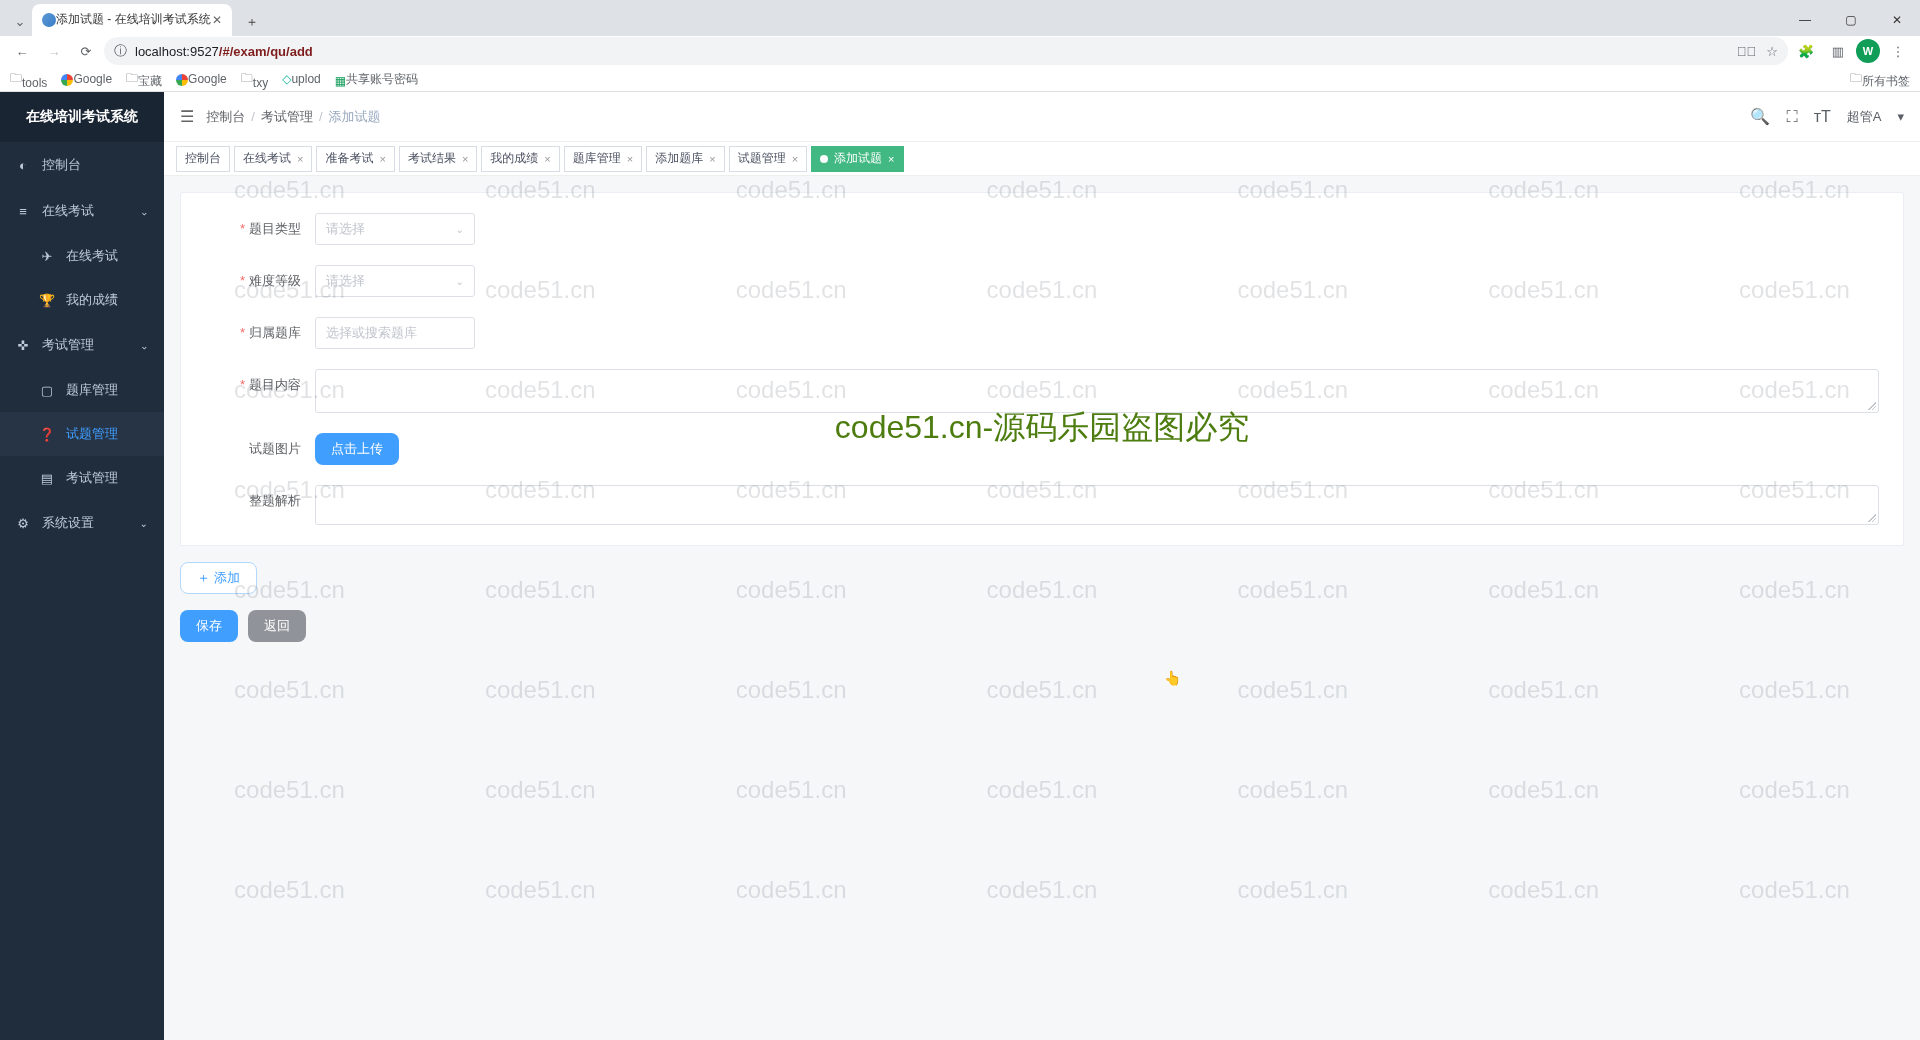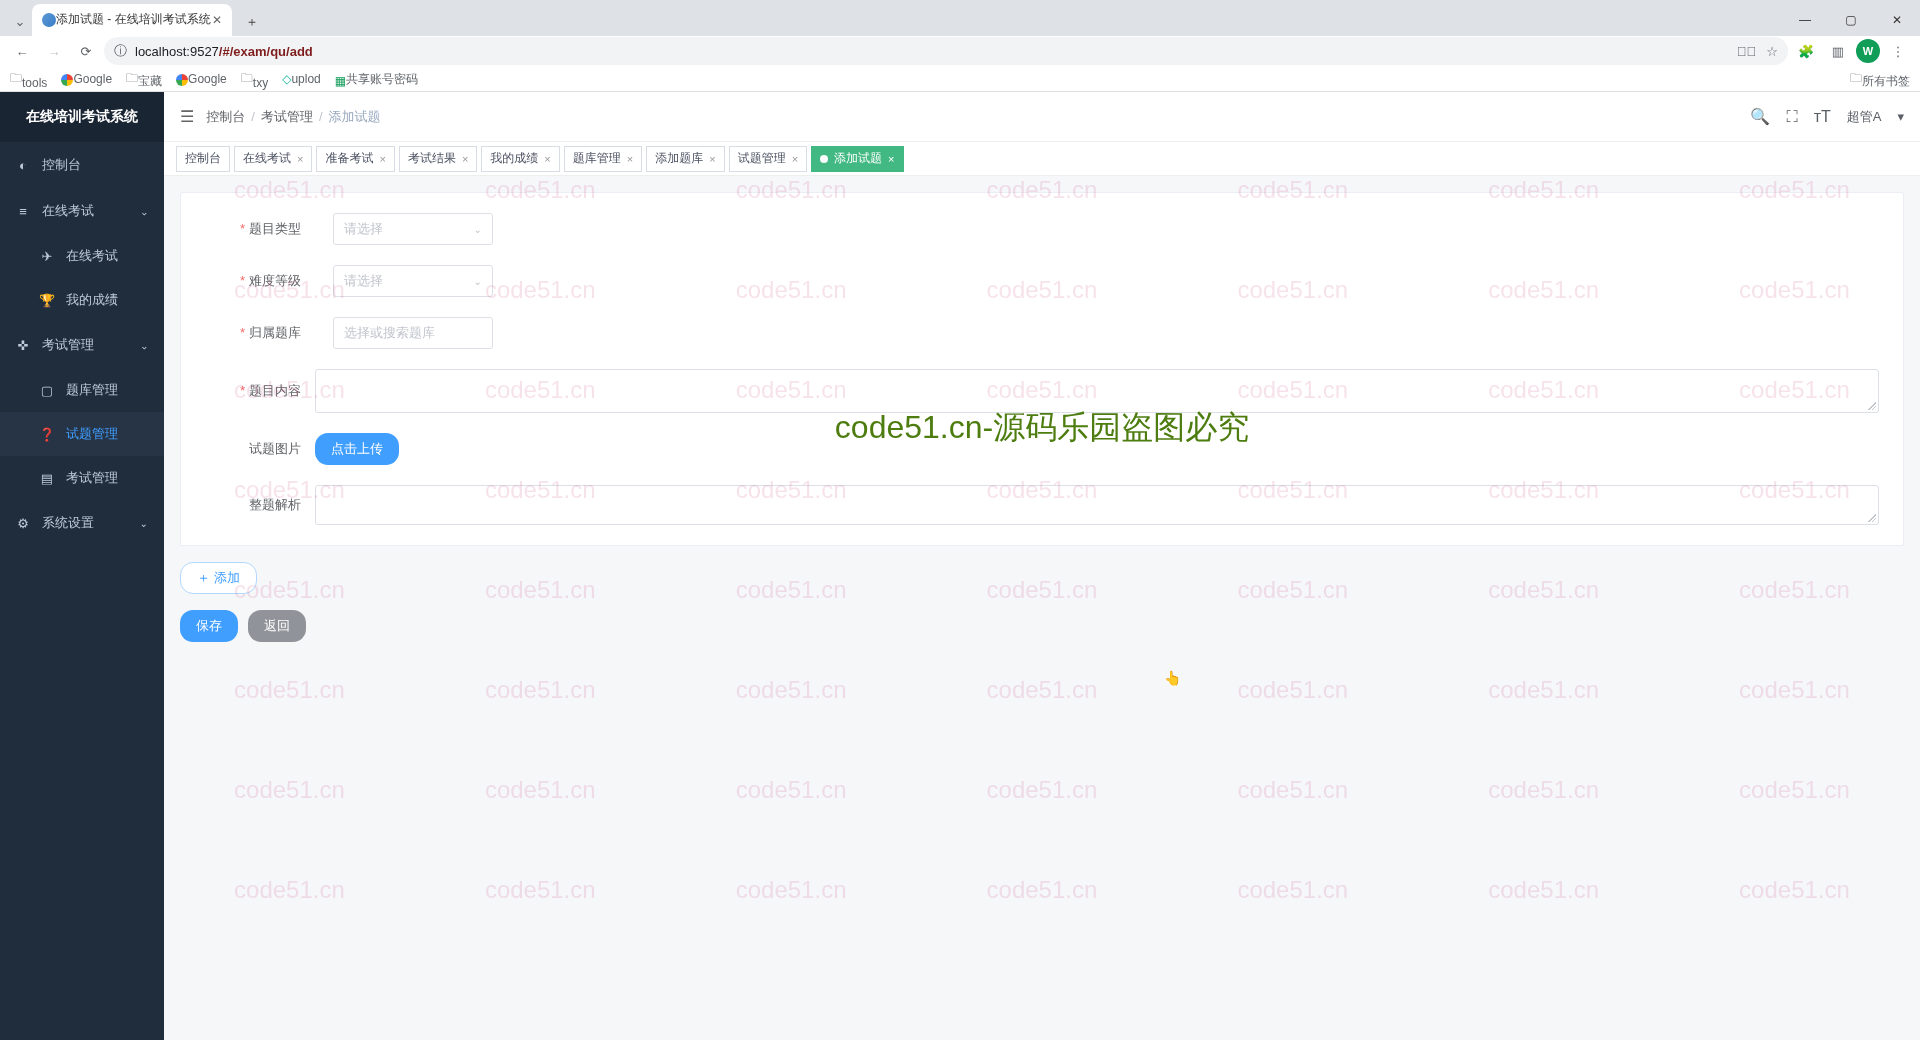--- a/index.html
+++ b/index.html
@@ -45,41 +45,41 @@
 .tb-icon { font-size:16px; }
 .user-drop { display:flex; align-items:center; gap:16px; font-size:13px; }
 .tags-row { height:34px; border-bottom:1px solid #eee; display:flex; align-items:center; padding:0 12px; gap:4px; }
 .tag { height:26px; border:1px solid #d8dce5; padding:0 8px; display:flex; align-items:center; gap:6px; font-size:12px; color:#495060; background:#fff; cursor:pointer; }
 .tag .tag-x { color:#999; font-size:11px; }
 .tag.active { background:#42b983; border-color:#42b983; color:#fff; }
 .tag.active::before { content:""; width:8px; height:8px; border-radius:50%; background:#fff; display:inline-block; }
 .tag.active .tag-x { color:#fff; }
 .content { padding:16px; overflow:auto; flex:1; background:#f5f7f9; position:relative; }
 .card { background:#fff; border:1px solid #ebeef5; border-radius:2px; padding:20px 24px; margin-bottom:16px; }
-.form-row { display:flex; align-items:center; margin-bottom:20px; }
+.form-row { display:flex; align-items:flex-start; margin-bottom:20px; }
 .form-row:last-child { margin-bottom:0; }
 .form-label { width:110px; text-align:right; padding-right:14px; color:#606266; font-size:13px; line-height:32px; }
 .form-label .req { color:#f56c6c; margin-right:4px; }
 .form-control { flex:1; }
-.el-select, .el-input { height:32px; border:1px solid #dcdfe6; border-radius:3px; background:#fff; display:flex; align-items:center; padding:0 10px; color:#c0c4cc; font-size:13px; width:160px; position:relative;margin-left:18px; }
+.el-select, .el-input { height:32px; border:1px solid #dcdfe6; border-radius:3px; background:#fff; display:flex; align-items:center; padding:0 10px; color:#c0c4cc; font-size:13px; width:160px; position:relative; }
 .el-select .sel-arrow { margin-left:auto; font-size:10px; color:#c0c4cc; }
 .el-textarea { min-height:40px; width:100%; border:1px solid #dcdfe6; border-radius:3px; resize:vertical; background:#fff; position:relative; }
 .el-textarea::after { content:""; position:absolute; right:2px; bottom:2px; width:8px; height:8px; background:linear-gradient(135deg, transparent 50%, #c0c4cc 50%, #c0c4cc 60%, transparent 60%, transparent 70%, #c0c4cc 70%, #c0c4cc 80%, transparent 80%); }
-.btn { height:32px; padding:0 16px; border:none; border-radius:13px; font-size:13px; cursor:pointer; display:inline-flex; align-items:center; justify-content:center; }
+.btn { height:32px; padding:0 16px; border:none; border-radius:8px; font-size:13px; cursor:pointer; display:inline-flex; align-items:center; justify-content:center; }
 .btn-primary { background:#409eff; color:#fff; }
 .btn-info { background:#909399; color:#fff; }
 .btn-plain { background:#fff; border:1px solid #b3d8ff; color:#409eff; }
 .btn-plain .plus { margin-right:4px; }
 .options-bar { margin-bottom:0; }
 .table { width:100%; border:1px solid #ebeef5; border-collapse:collapse; background:#fff; }
 .table th { background:#fff; color:#909399; font-weight:500; text-align:left; padding:12px 10px; border-bottom:1px solid #ebeef5; font-size:13px; }
 .table td { padding:20px 10px; text-align:center; color:#909399; border-bottom:1px solid #ebeef5; font-size:13px; }
 .actions { display:flex; gap:10px; margin-top:16px; }
 .watermark-overlay { position:absolute; inset:0; pointer-events:none; z-index:5; }
-.wm-row { display:flex; justify-content:space-around; opacity:0.12; color:#be185d; font-size:24px; font-family: Arial; }
+.wm-row { display:flex; justify-content:space-around; opacity:0.12; color:#0f172a; font-size:24px; font-family: Arial; }
 .watermark-big { position:absolute; left:50%; top:230px; transform:translateX(-50%); color:#4d7c0f; font-size:32px; font-weight:500; z-index:6; pointer-events:none; white-space:nowrap; }
 .cursor-pointer { position:absolute; left:1000px; top:494px; z-index:10; font-size:14px; pointer-events:none; }
 </style>
 </head>
 <body>
 
 <div class="browser-chrome">
   <div class="tab-strip">
     <div class="tabs-dropdown">⌄</div>
     <div class="browser-tab">

